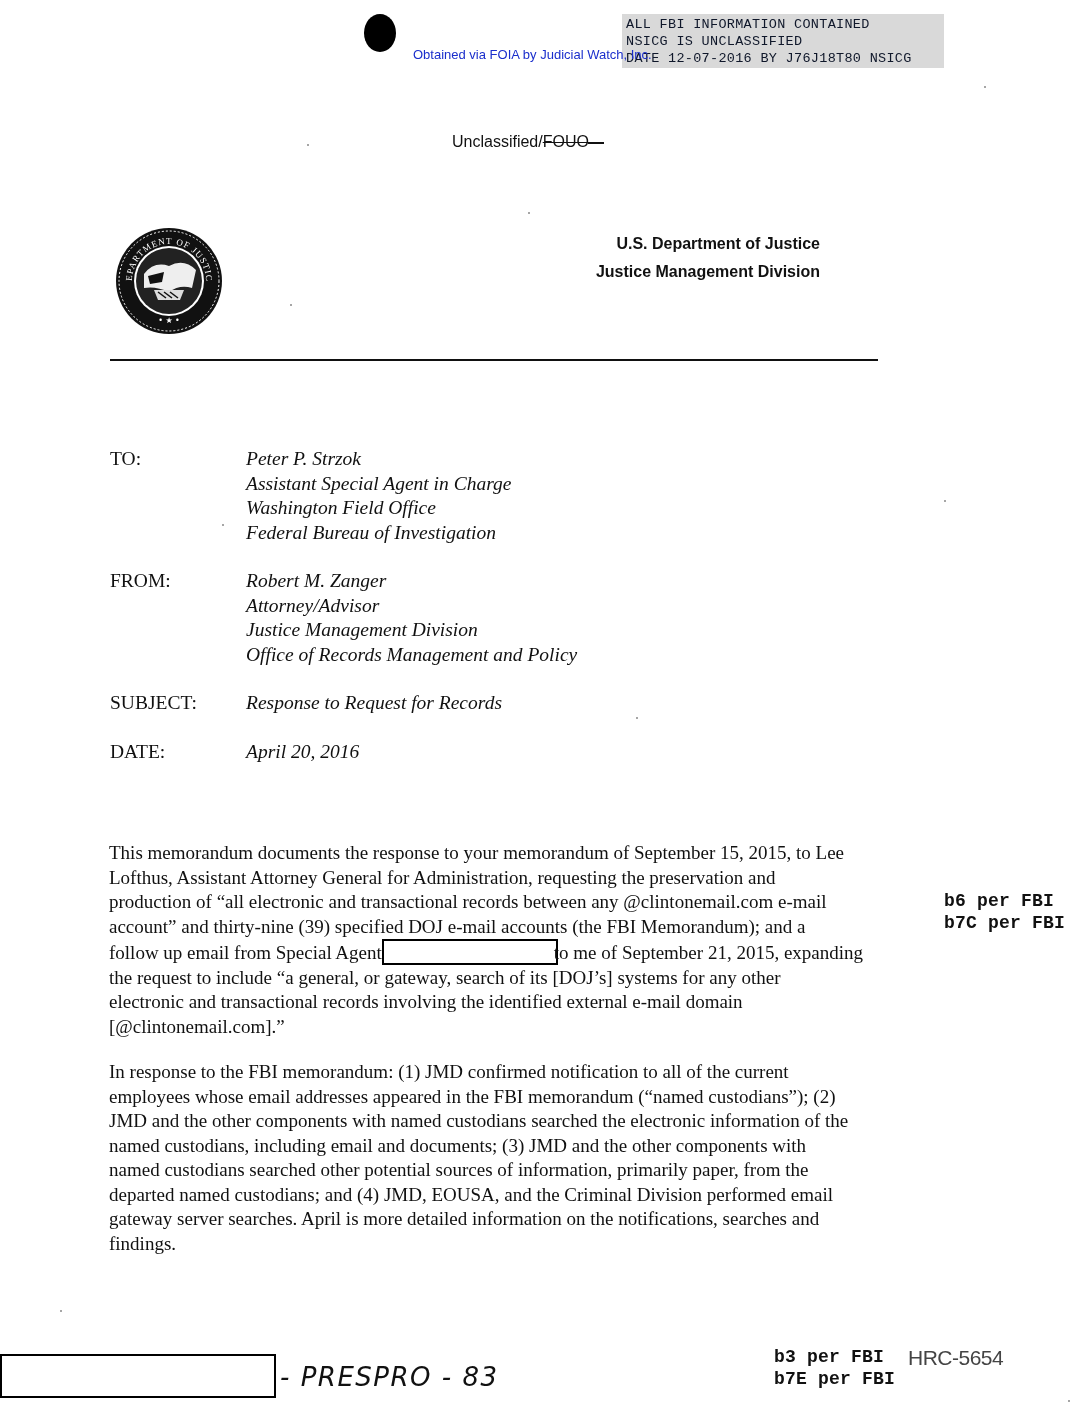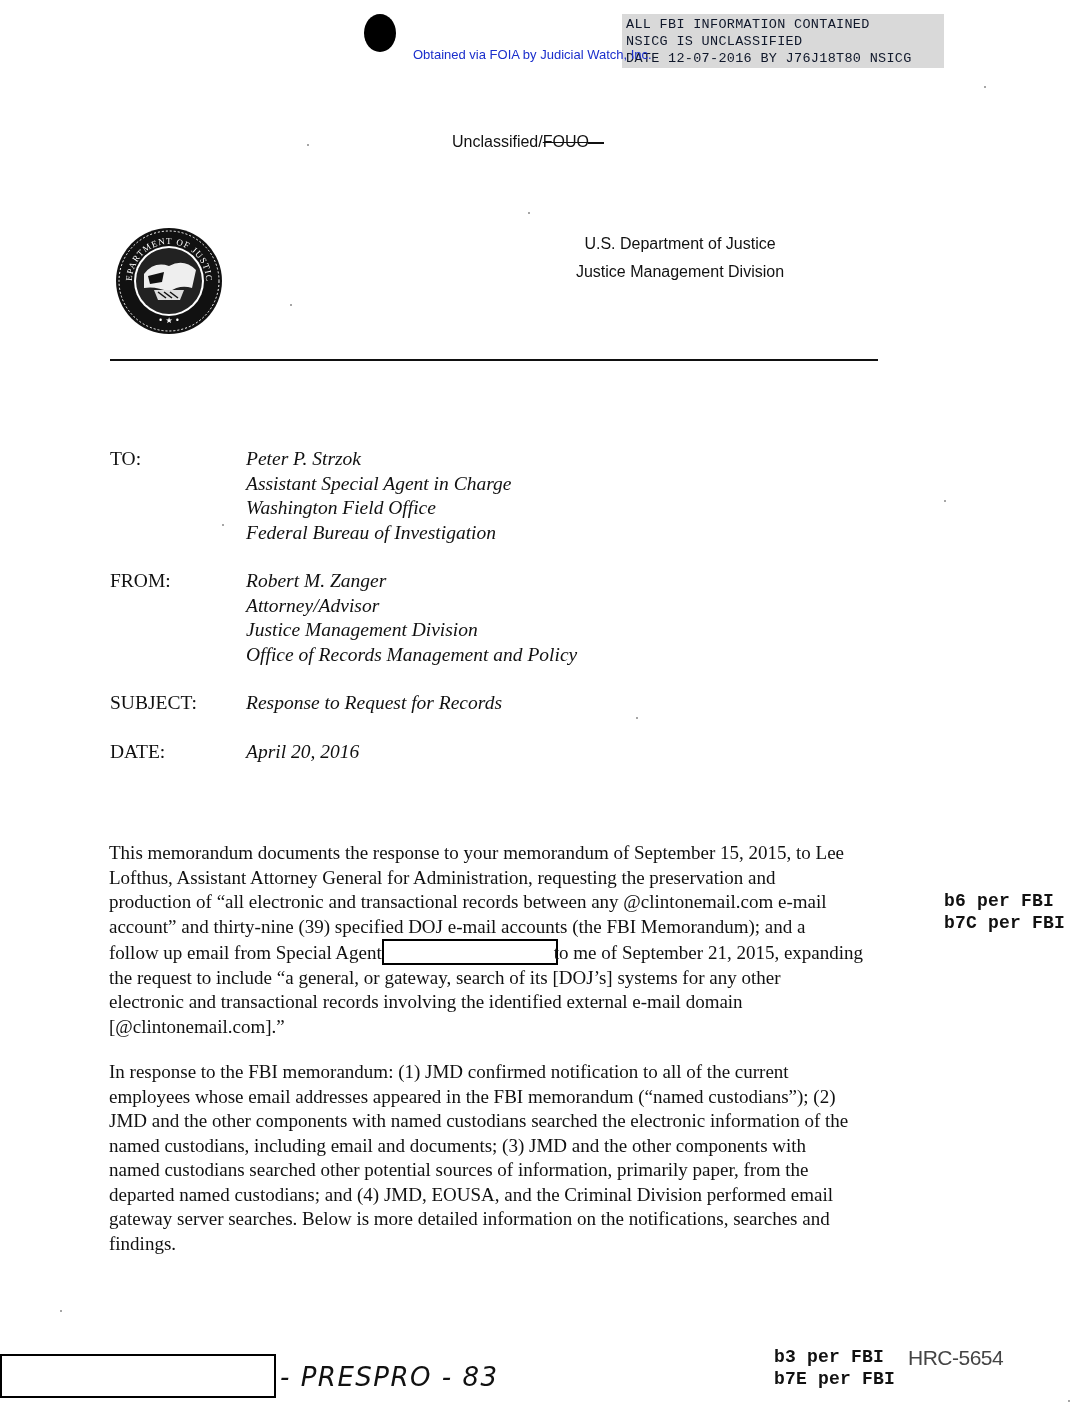--- a/index.html
+++ b/index.html
@@ -15,21 +15,21 @@
   .stamp div { white-space: nowrap; }
 
   .foia { left: 413px; top: 47px; font-size: 13px; color: #1a2ecc; white-space: nowrap; }
 
   .classif { left: 452px; top: 133px; font-size: 16px; color: #111; }
   .classif .strike { text-decoration: line-through; }
   .classif .dash { display: inline-block; width: 16px; height: 1.5px; background: #111; vertical-align: middle; margin-left: -1px; }
 
   .seal { left: 114px; top: 226px; width: 110px; height: 110px; }
 
-  .agency { left: 540px; top: 230px; width: 280px; text-align: center; font-weight: normal; font-size: 16px; line-height: 28px; }
+  .agency { left: 540px; top: 230px; width: 280px; text-align: right; font-weight: bold; font-size: 16px; line-height: 28px; }
   .agency div { white-space: nowrap; }
 
   .rule { left: 110px; top: 359px; width: 768px; height: 2px; background: #111; }
 
   .hdr-row { left: 110px; font-size: 19.5px; line-height: 24.5px; }
   .hdr-label { position: absolute; left: 0; top: 0; white-space: nowrap; }
   .hdr-value { position: absolute; left: 136px; top: 0; white-space: nowrap; font-style: italic; }
 
   .para { left: 109px; width: 840px; font-size: 19px; line-height: 24.5px; text-align: left; }
   .para .line { white-space: nowrap; }
@@ -130,21 +130,21 @@
   <div>b7C per FBI</div>
 </div>
 
 <div class="abs para serif" style="top:1060px;">
   <div class="line">In response to the FBI  memorandum: (1) JMD confirmed notification to all of the current</div>
   <div class="line">employees whose email addresses appeared in the FBI memorandum (“named custodians”); (2)</div>
   <div class="line">JMD and the other components with named custodians searched the electronic information of the</div>
   <div class="line">named custodians, including email and documents; (3) JMD and the other components with</div>
   <div class="line">named custodians searched other potential sources of information, primarily paper, from the</div>
   <div class="line">departed named custodians; and (4) JMD, EOUSA, and the Criminal Division performed email</div>
-  <div class="line">gateway server searches.  Below is more detailed information on the notifications, searches and</div>
+  <div class="line">gateway server searches.  April is more detailed information on the notifications, searches and</div>
   <div class="line">findings.</div>
 </div>
 
 <div class="abs bottom-box"></div>
 <div class="abs handwritten">- PRESPRO - 83</div>
 
 <div class="abs exempt mono" style="left:774px; top:1346px;">
   <div>b3 per FBI</div>
   <div>b7E per FBI</div>
 </div>

